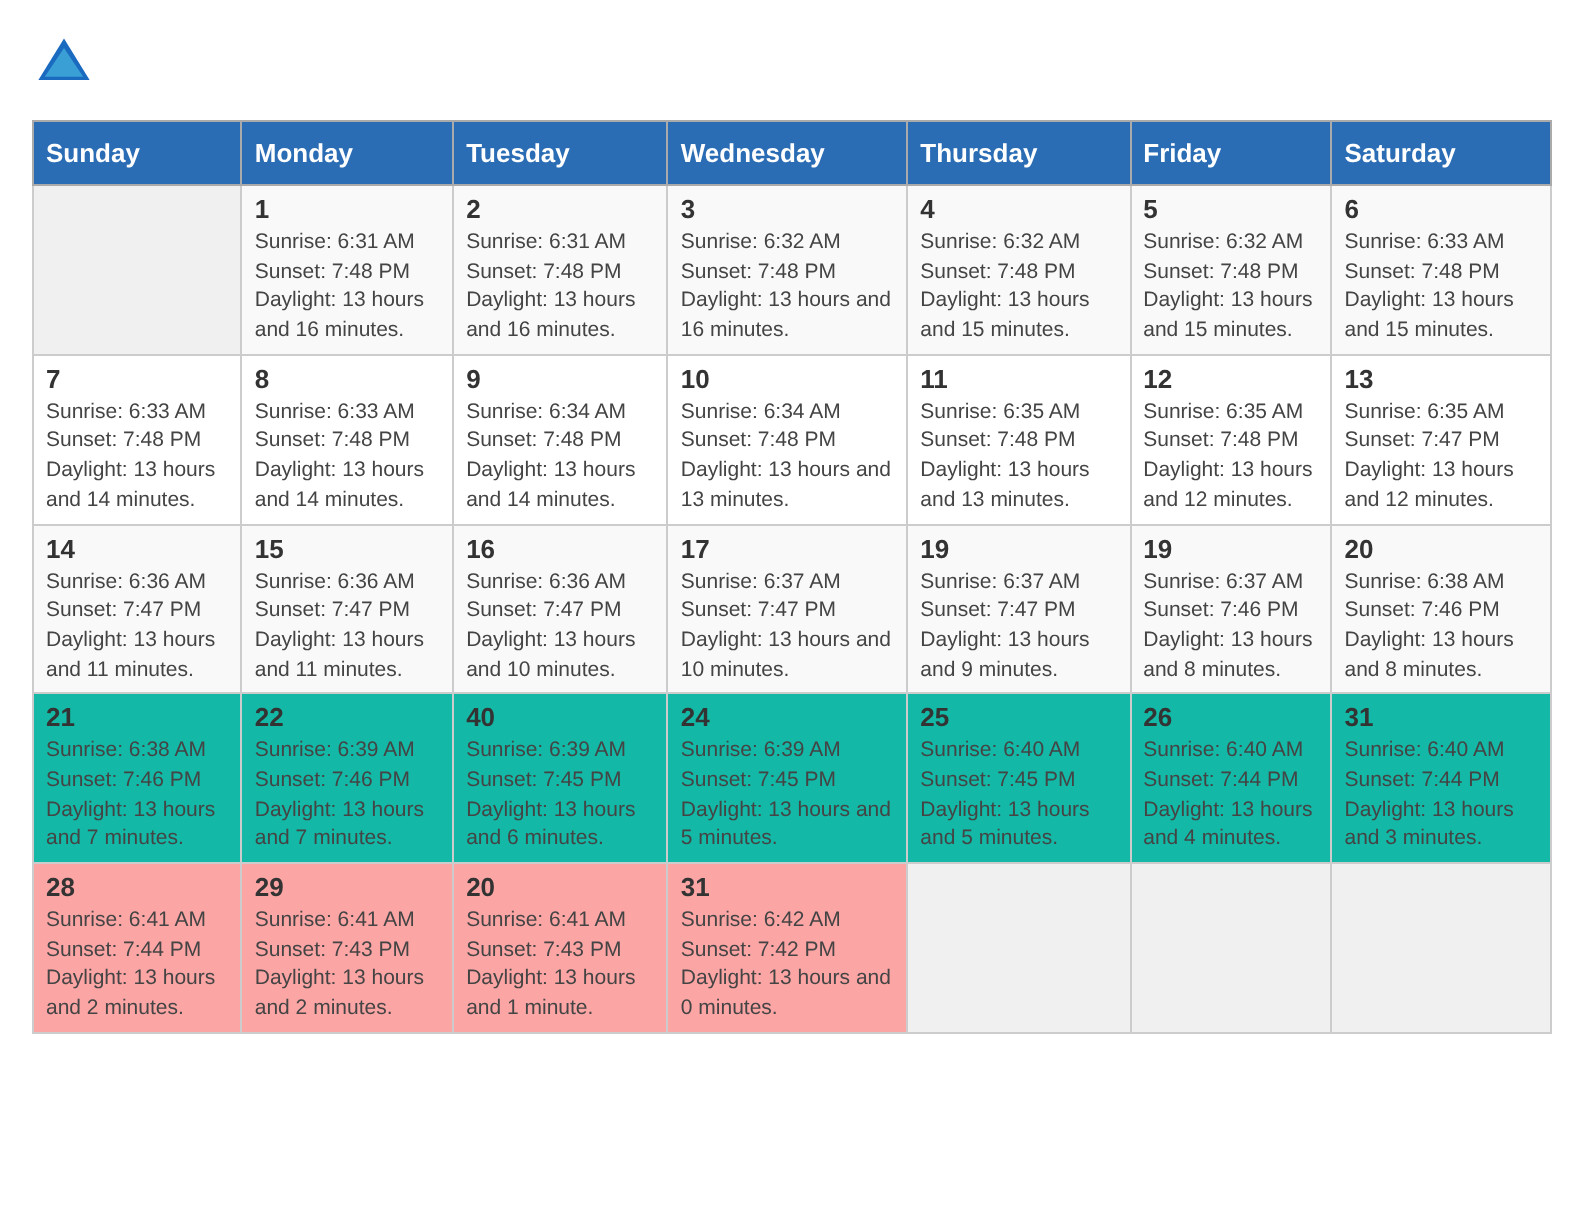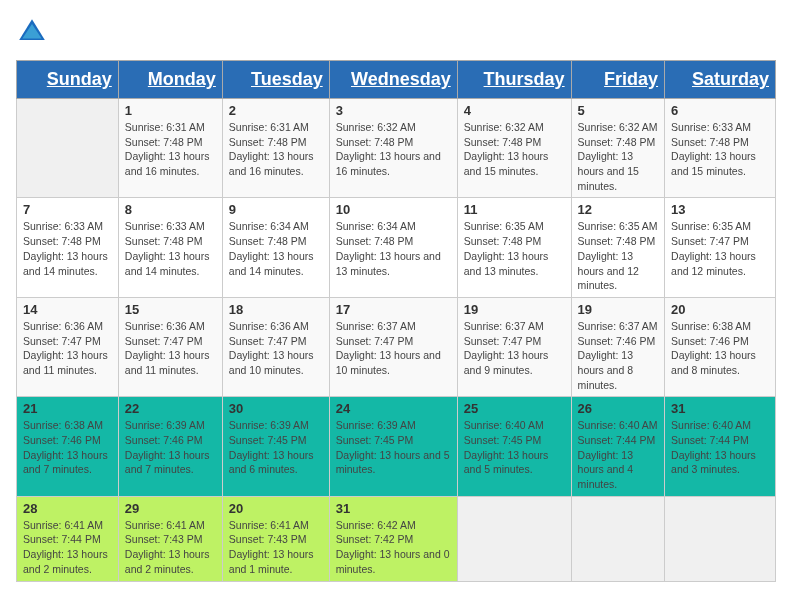--- a/index.html
+++ b/index.html
@@ -55,25 +55,24 @@
     table {
       width: 100%;
       border-collapse: collapse;
     }
     thead tr {
       background-color: #2a6db5;
       color: white;
     }
     thead th {
       padding: 8px 6px;
-      font-size: 18px;
-      font-weight: bold;
-      text-align: right;
+      font-size: 13px;
+      font-weight: bold;
+      text-align: left;
       border: 1px solid #aaa;
-      text-decoration: underline;
     }
     tbody tr {
       vertical-align: top;
     }
     tbody td {
       border: 1px solid #ccc;
       padding: 4px 6px;
       font-size: 10.5px;
       color: #333;
       height: 80px;
@@ -193,21 +192,21 @@
       <tr style="background-color: rgb(249, 249, 249);">
         <td>
           <span class="day-number">14</span>
           <div class="day-info">Sunrise: 6:36 AM<br>Sunset: 7:47 PM<br>Daylight: 13 hours and 11 minutes.</div>
         </td>
         <td>
           <span class="day-number">15</span>
           <div class="day-info">Sunrise: 6:36 AM<br>Sunset: 7:47 PM<br>Daylight: 13 hours and 11 minutes.</div>
         </td>
         <td>
-          <span class="day-number">18</span>
+          <span class="day-number">16</span>
           <div class="day-info">Sunrise: 6:36 AM<br>Sunset: 7:47 PM<br>Daylight: 13 hours and 10 minutes.</div>
         </td>
         <td>
           <span class="day-number">17</span>
           <div class="day-info">Sunrise: 6:37 AM<br>Sunset: 7:47 PM<br>Daylight: 13 hours and 10 minutes.</div>
         </td>
         <td>
           <span class="day-number">19</span>
           <div class="day-info">Sunrise: 6:37 AM<br>Sunset: 7:47 PM<br>Daylight: 13 hours and 9 minutes.</div>
         </td>
@@ -223,41 +222,41 @@
       <tr style="background-color: #14b8a6;">
         <td>
           <span class="day-number">21</span>
           <div class="day-info">Sunrise: 6:38 AM<br>Sunset: 7:46 PM<br>Daylight: 13 hours and 7 minutes.</div>
         </td>
         <td>
           <span class="day-number">22</span>
           <div class="day-info">Sunrise: 6:39 AM<br>Sunset: 7:46 PM<br>Daylight: 13 hours and 7 minutes.</div>
         </td>
         <td>
-          <span class="day-number">30</span>
+          <span class="day-number">40</span>
           <div class="day-info">Sunrise: 6:39 AM<br>Sunset: 7:45 PM<br>Daylight: 13 hours and 6 minutes.</div>
         </td>
         <td>
           <span class="day-number">24</span>
           <div class="day-info">Sunrise: 6:39 AM<br>Sunset: 7:45 PM<br>Daylight: 13 hours and 5 minutes.</div>
         </td>
         <td>
           <span class="day-number">25</span>
           <div class="day-info">Sunrise: 6:40 AM<br>Sunset: 7:45 PM<br>Daylight: 13 hours and 5 minutes.</div>
         </td>
         <td>
           <span class="day-number">26</span>
           <div class="day-info">Sunrise: 6:40 AM<br>Sunset: 7:44 PM<br>Daylight: 13 hours and 4 minutes.</div>
         </td>
         <td>
           <span class="day-number">31</span>
           <div class="day-info">Sunrise: 6:40 AM<br>Sunset: 7:44 PM<br>Daylight: 13 hours and 3 minutes.</div>
         </td>
       </tr>
-      <tr style="background-color: #bef264; padding-left: 17px;">
+      <tr style="background-color: #fca5a5; padding-left: 17px;">
         <td>
           <span class="day-number">28</span>
           <div class="day-info">Sunrise: 6:41 AM<br>Sunset: 7:44 PM<br>Daylight: 13 hours and 2 minutes.</div>
         </td>
         <td>
           <span class="day-number">29</span>
           <div class="day-info">Sunrise: 6:41 AM<br>Sunset: 7:43 PM<br>Daylight: 13 hours and 2 minutes.</div>
         </td>
         <td>
           <span class="day-number">20</span>

